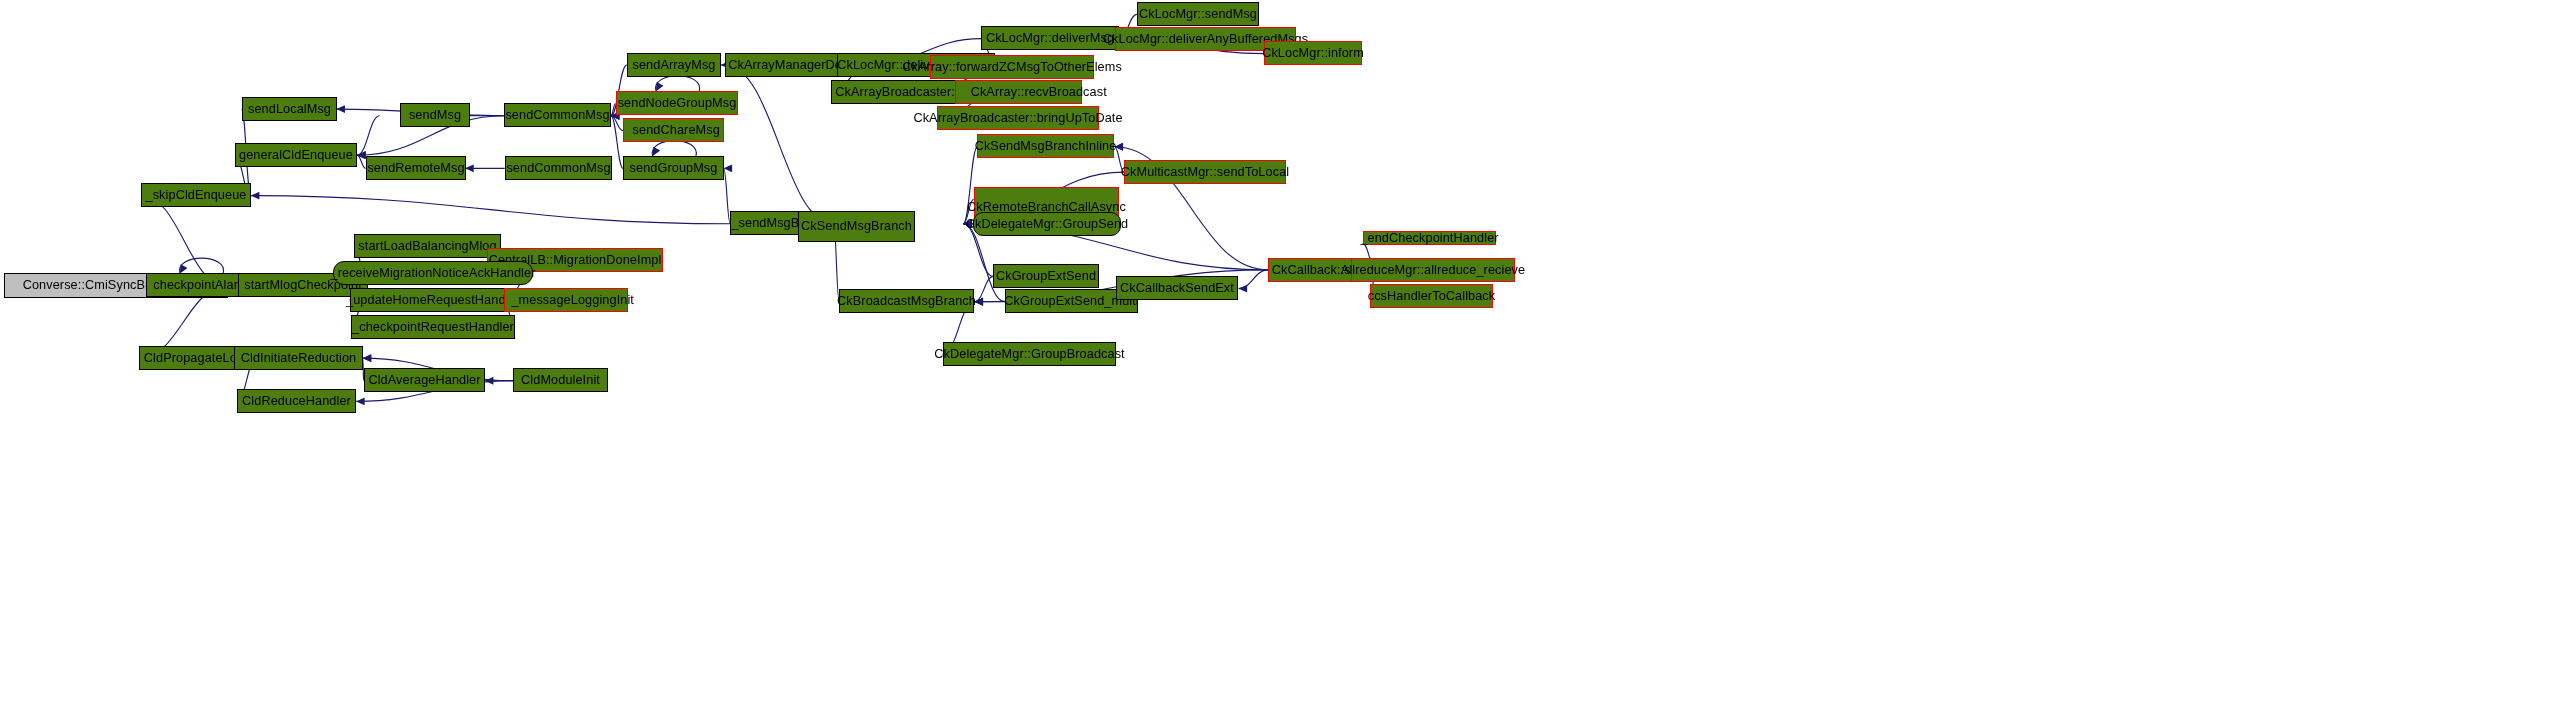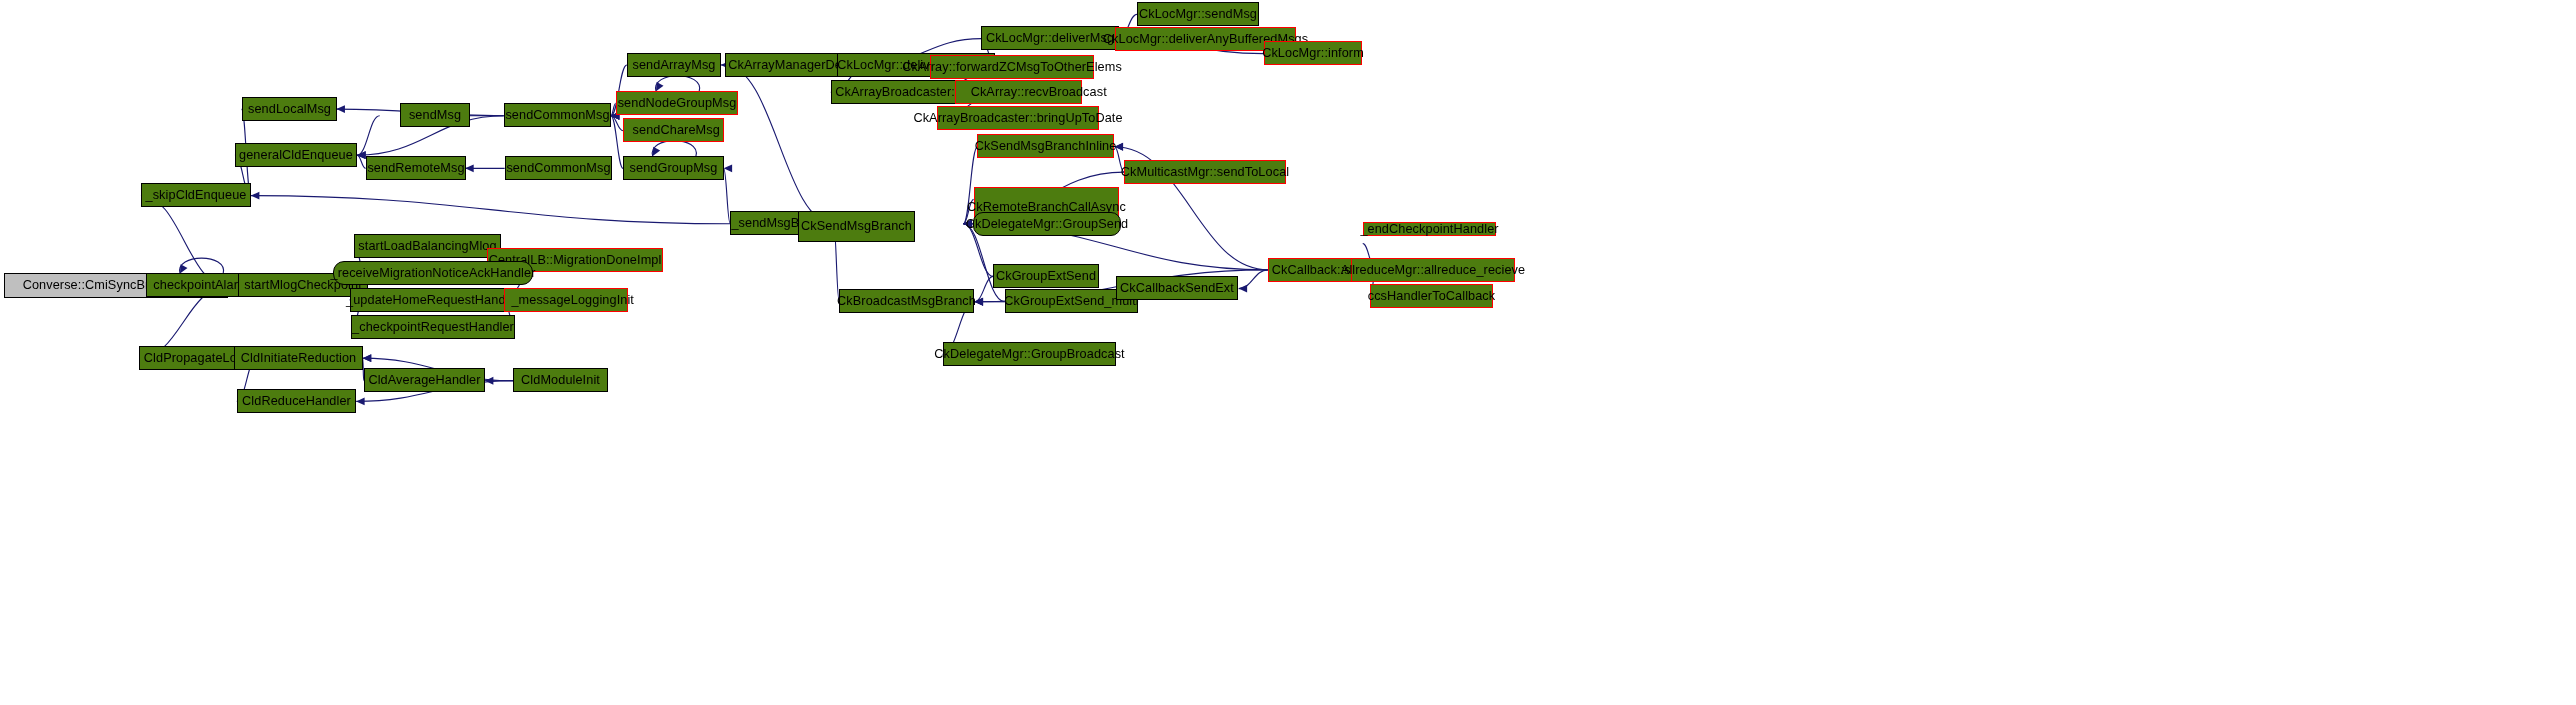--- a/index.html
+++ b/index.html
@@ -213,18 +213,18 @@
       <div class="node red" style="left: 977px; top: 134px; width: 137px; height: 24.4px;">CkSendMsgBranchInline</div>
       <div class="node red" style="left: 1124px; top: 160px; width: 162px; height: 24.4px;">CkMulticastMgr::sendToLocal</div>
       <div class="node red" style="left: 974px; top: 187px; width: 145px; height: 41px;">CkRemoteBranchCallAsync</div>
       <div class="node" style="left: 973px; top: 212px; width: 148px; height: 24.4px; border-radius: 10px;">CkDelegateMgr::GroupSend</div>
       <div class="node" style="left: 993px; top: 264px; width: 106px; height: 24.4px;">CkGroupExtSend</div>
       <div class="node" style="left: 839px; top: 289px; width: 135px; height: 24.4px;">CkBroadcastMsgBranch</div>
       <div class="node" style="left: 1005px; top: 289px; width: 133px; height: 24.4px;">CkGroupExtSend_multi</div>
       <div class="node" style="left: 1116px; top: 276px; width: 122px; height: 24.4px;">CkCallbackSendExt</div>
       <div class="node" style="left: 943px; top: 342px; width: 173px; height: 24.4px;">CkDelegateMgr::GroupBroadcast</div>
       <div class="node red" style="left: 1268px; top: 258px; width: 108px; height: 24.4px;">CkCallback::send</div>
-      <div class="node red" style="left: 1363px; top: 222px; width: 133px; height: 14px;">_endCheckpointHandler</div>
+      <div class="node red" style="left: 1363px; top: 231px; width: 133px; height: 14px;">_endCheckpointHandler</div>
       <div class="node red" style="left: 1351px; top: 258px; width: 164px; height: 24.4px;">AllreduceMgr::allreduce_recieve</div>
       <div class="node red" style="left: 1370px; top: 284px; width: 123px; height: 24.4px;">ccsHandlerToCallback</div>
     </div>
 </div>
 
 
 </body></html>

